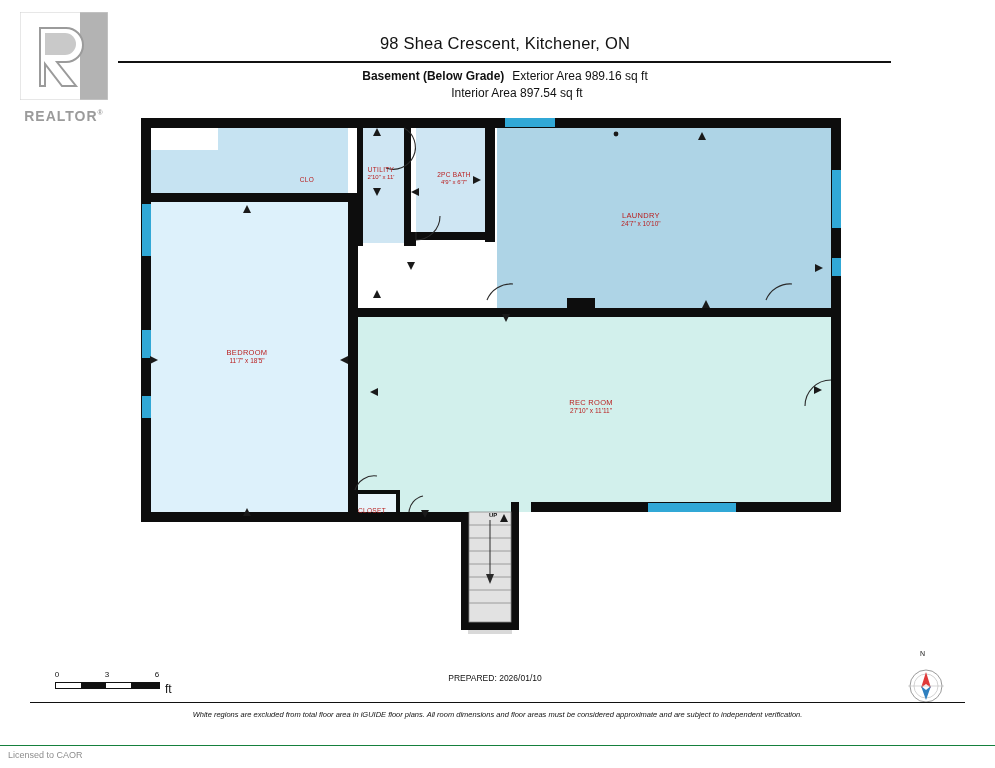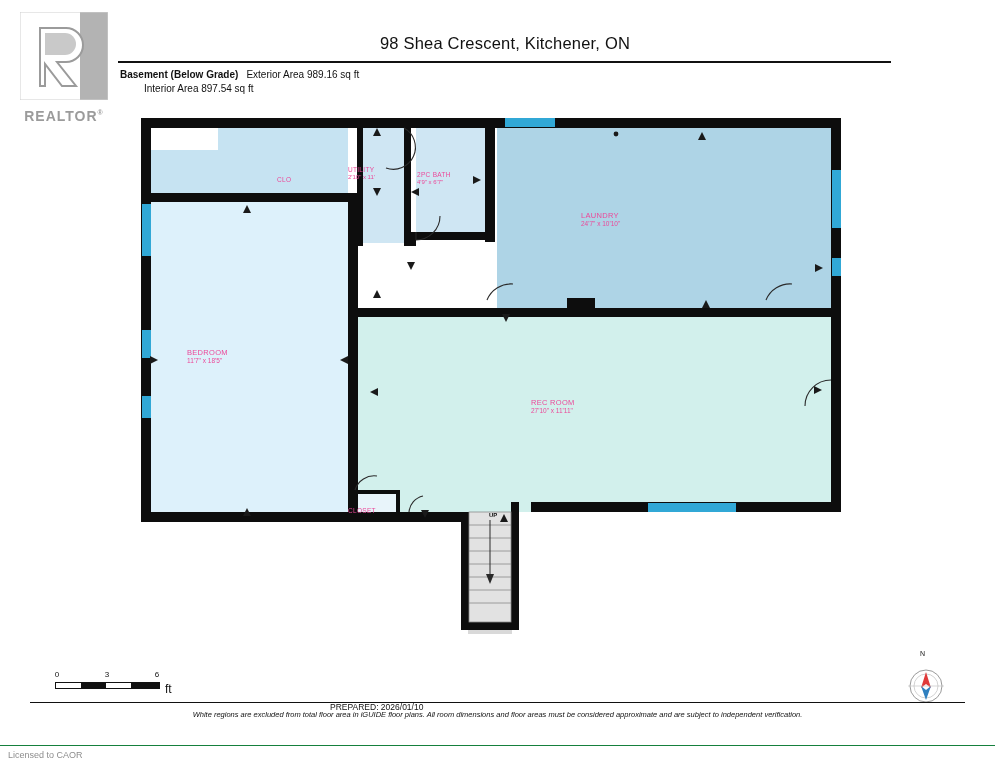--- a/index.html
+++ b/index.html
@@ -64,22 +64,22 @@
     top: 61px;
     width: 773px;
     height: 1.5px;
     background: #111;
   }
   .subhead {
     position: absolute;
     left: 120px;
     top: 69px;
     width: 770px;
-    text-align: left;
-    font-size: 10px;
+    text-align: center;
+    font-size: 12px;
     color: #111;
   }
   .subhead .lvl {
     font-weight: bold;
     margin-right: 8px;
   }
   .subhead .line2 {
     display: block;
     margin-top: 3px;
     margin-left: 24px;
@@ -87,21 +87,22 @@
 
   
   #plan {
     position: absolute;
     left: 0;
     top: 0;
   }
 
   .lbl {
     position: absolute;
-    color: #ec4899;
+    text-align: center;
+    color: #b91c1c;
     line-height: 1.25;
     pointer-events: none;
   }
   .lbl .name {
     display: block;
     font-size: 7.5px;
     letter-spacing: 0.3px;
     font-weight: normal;
   }
   .lbl .dim {
@@ -155,22 +156,23 @@
     position: absolute;
     left: 110px;
     top: 12px;
     font-size: 12px;
     color: #111;
   }
 
   .prepared {
     position: absolute;
     left: 330px;
-    top: 702px;
+    top: 673px;
     width: 330px;
+    text-align: center;
     font-size: 8.5px;
     color: #111;
   }
 
   
   .compass {
     position: absolute;
     left: 898px;
     top: 650px;
     width: 56px;

